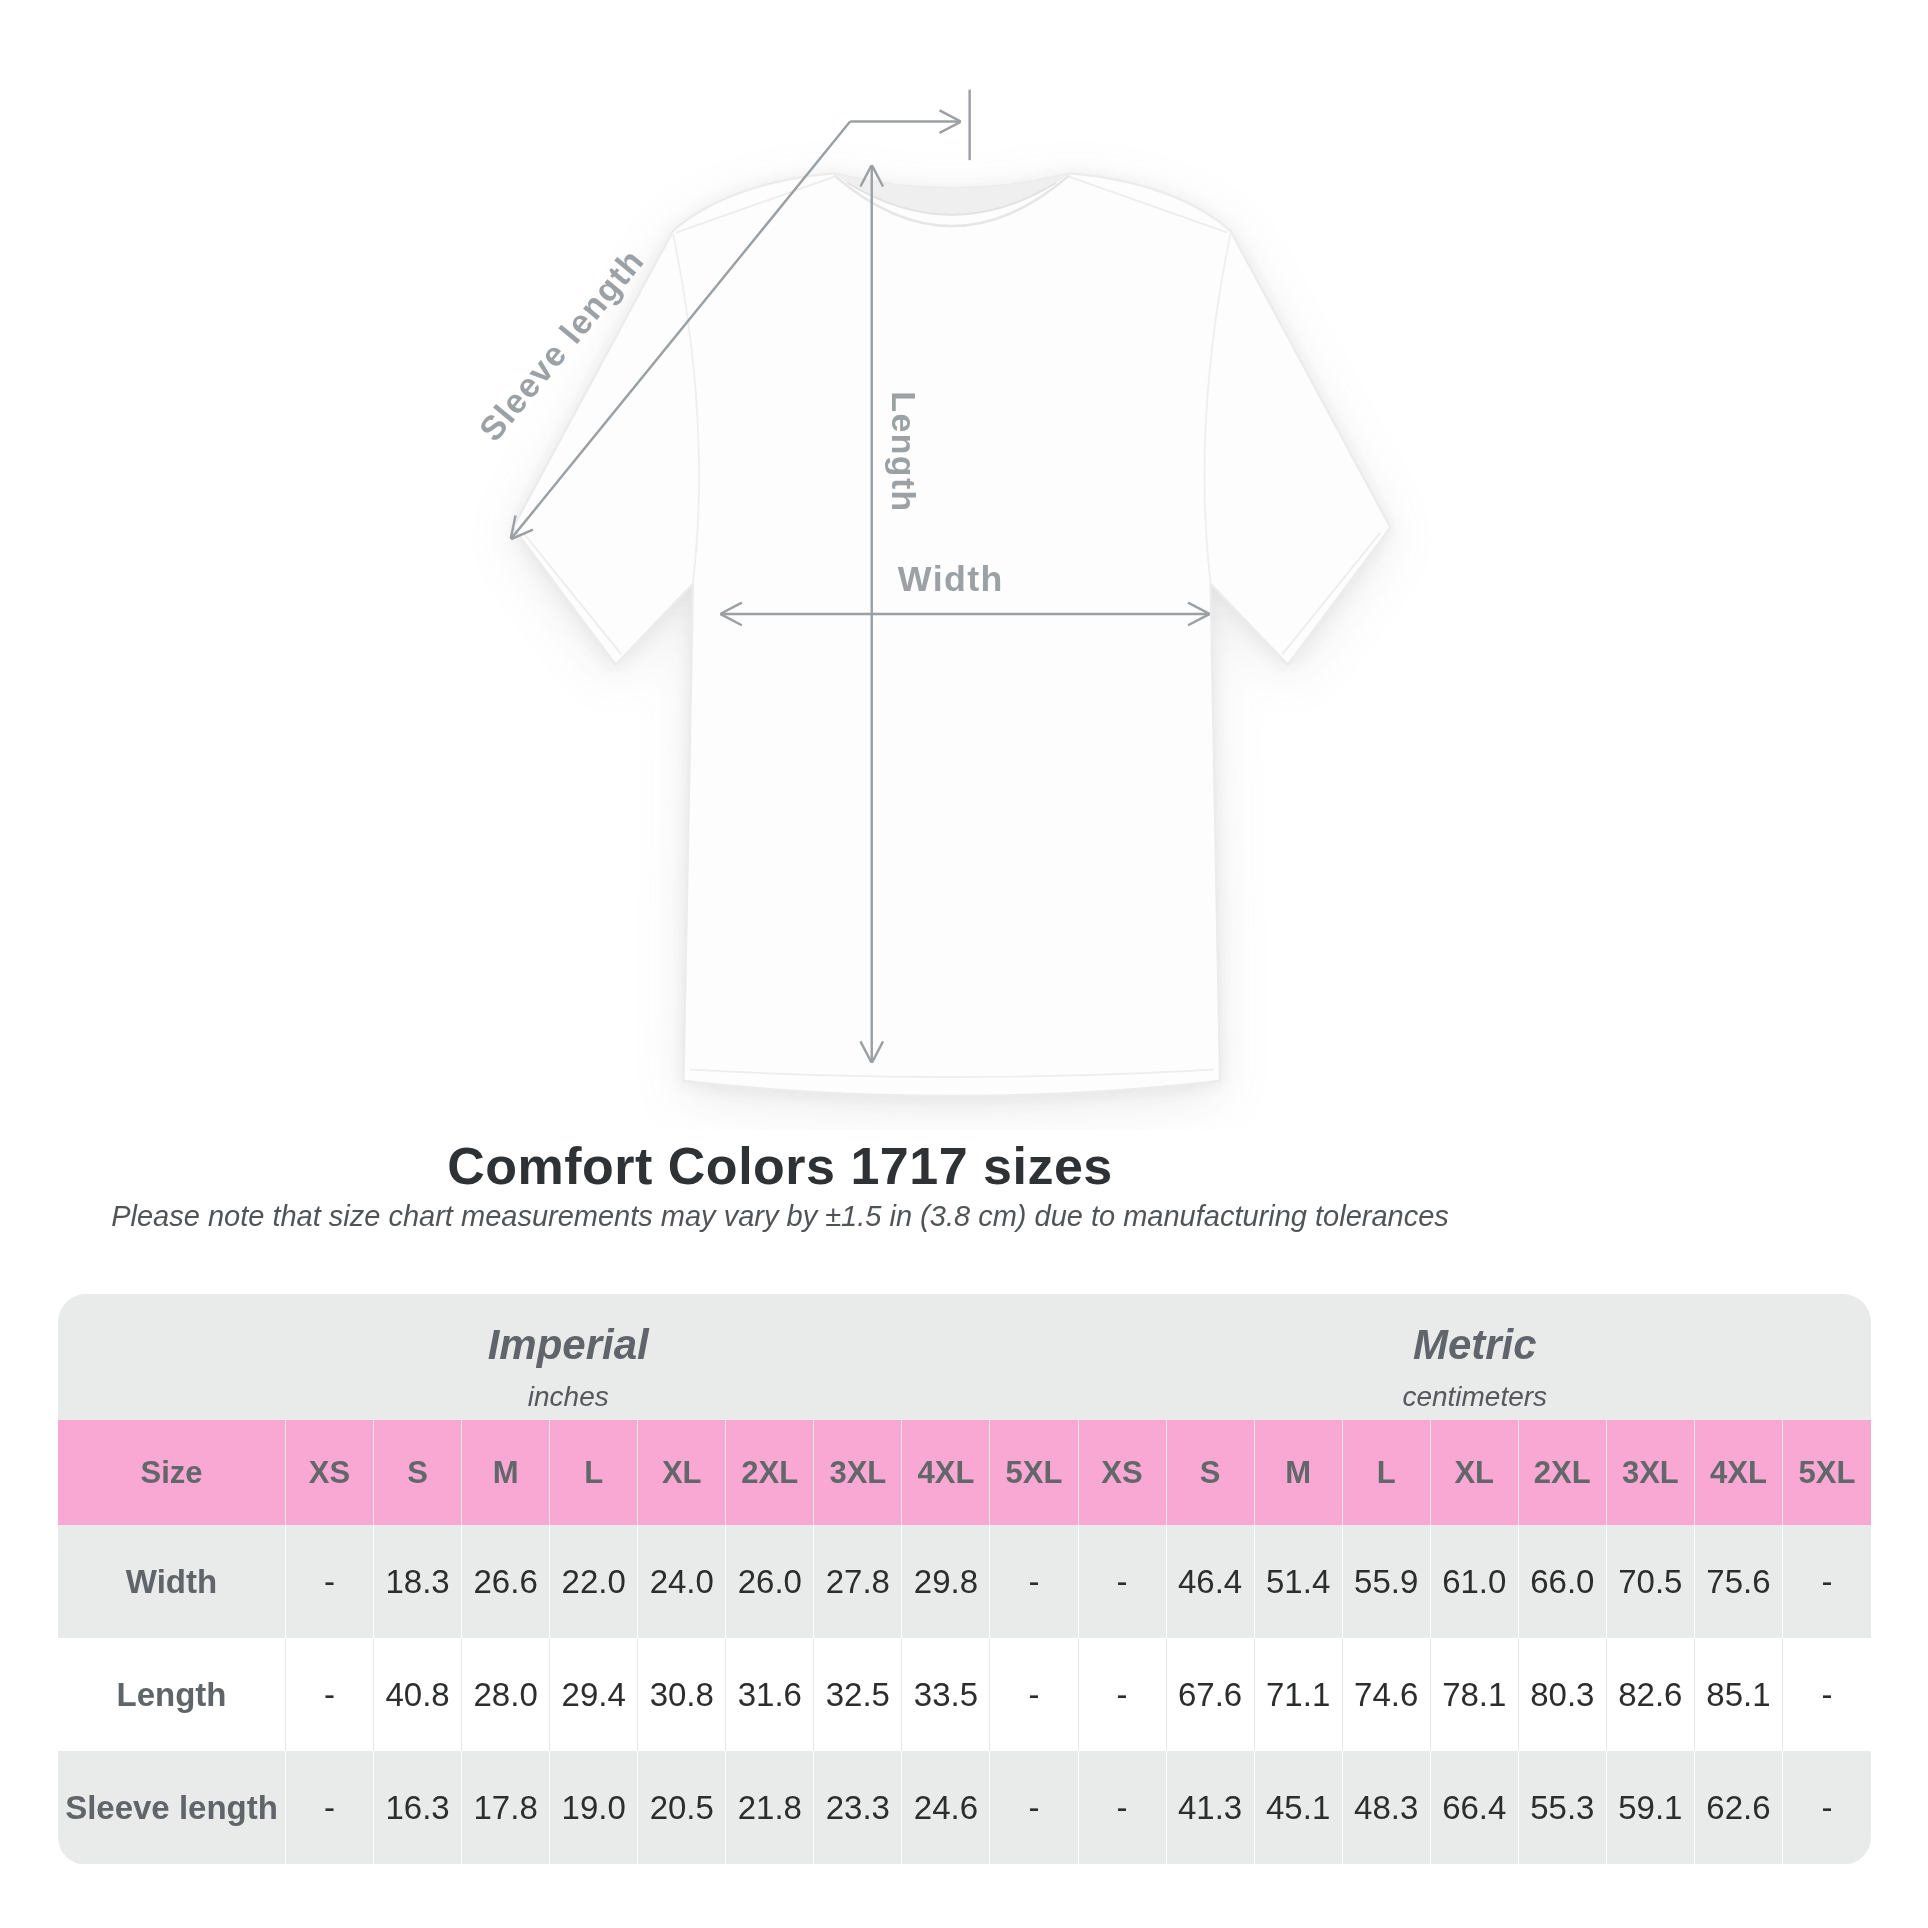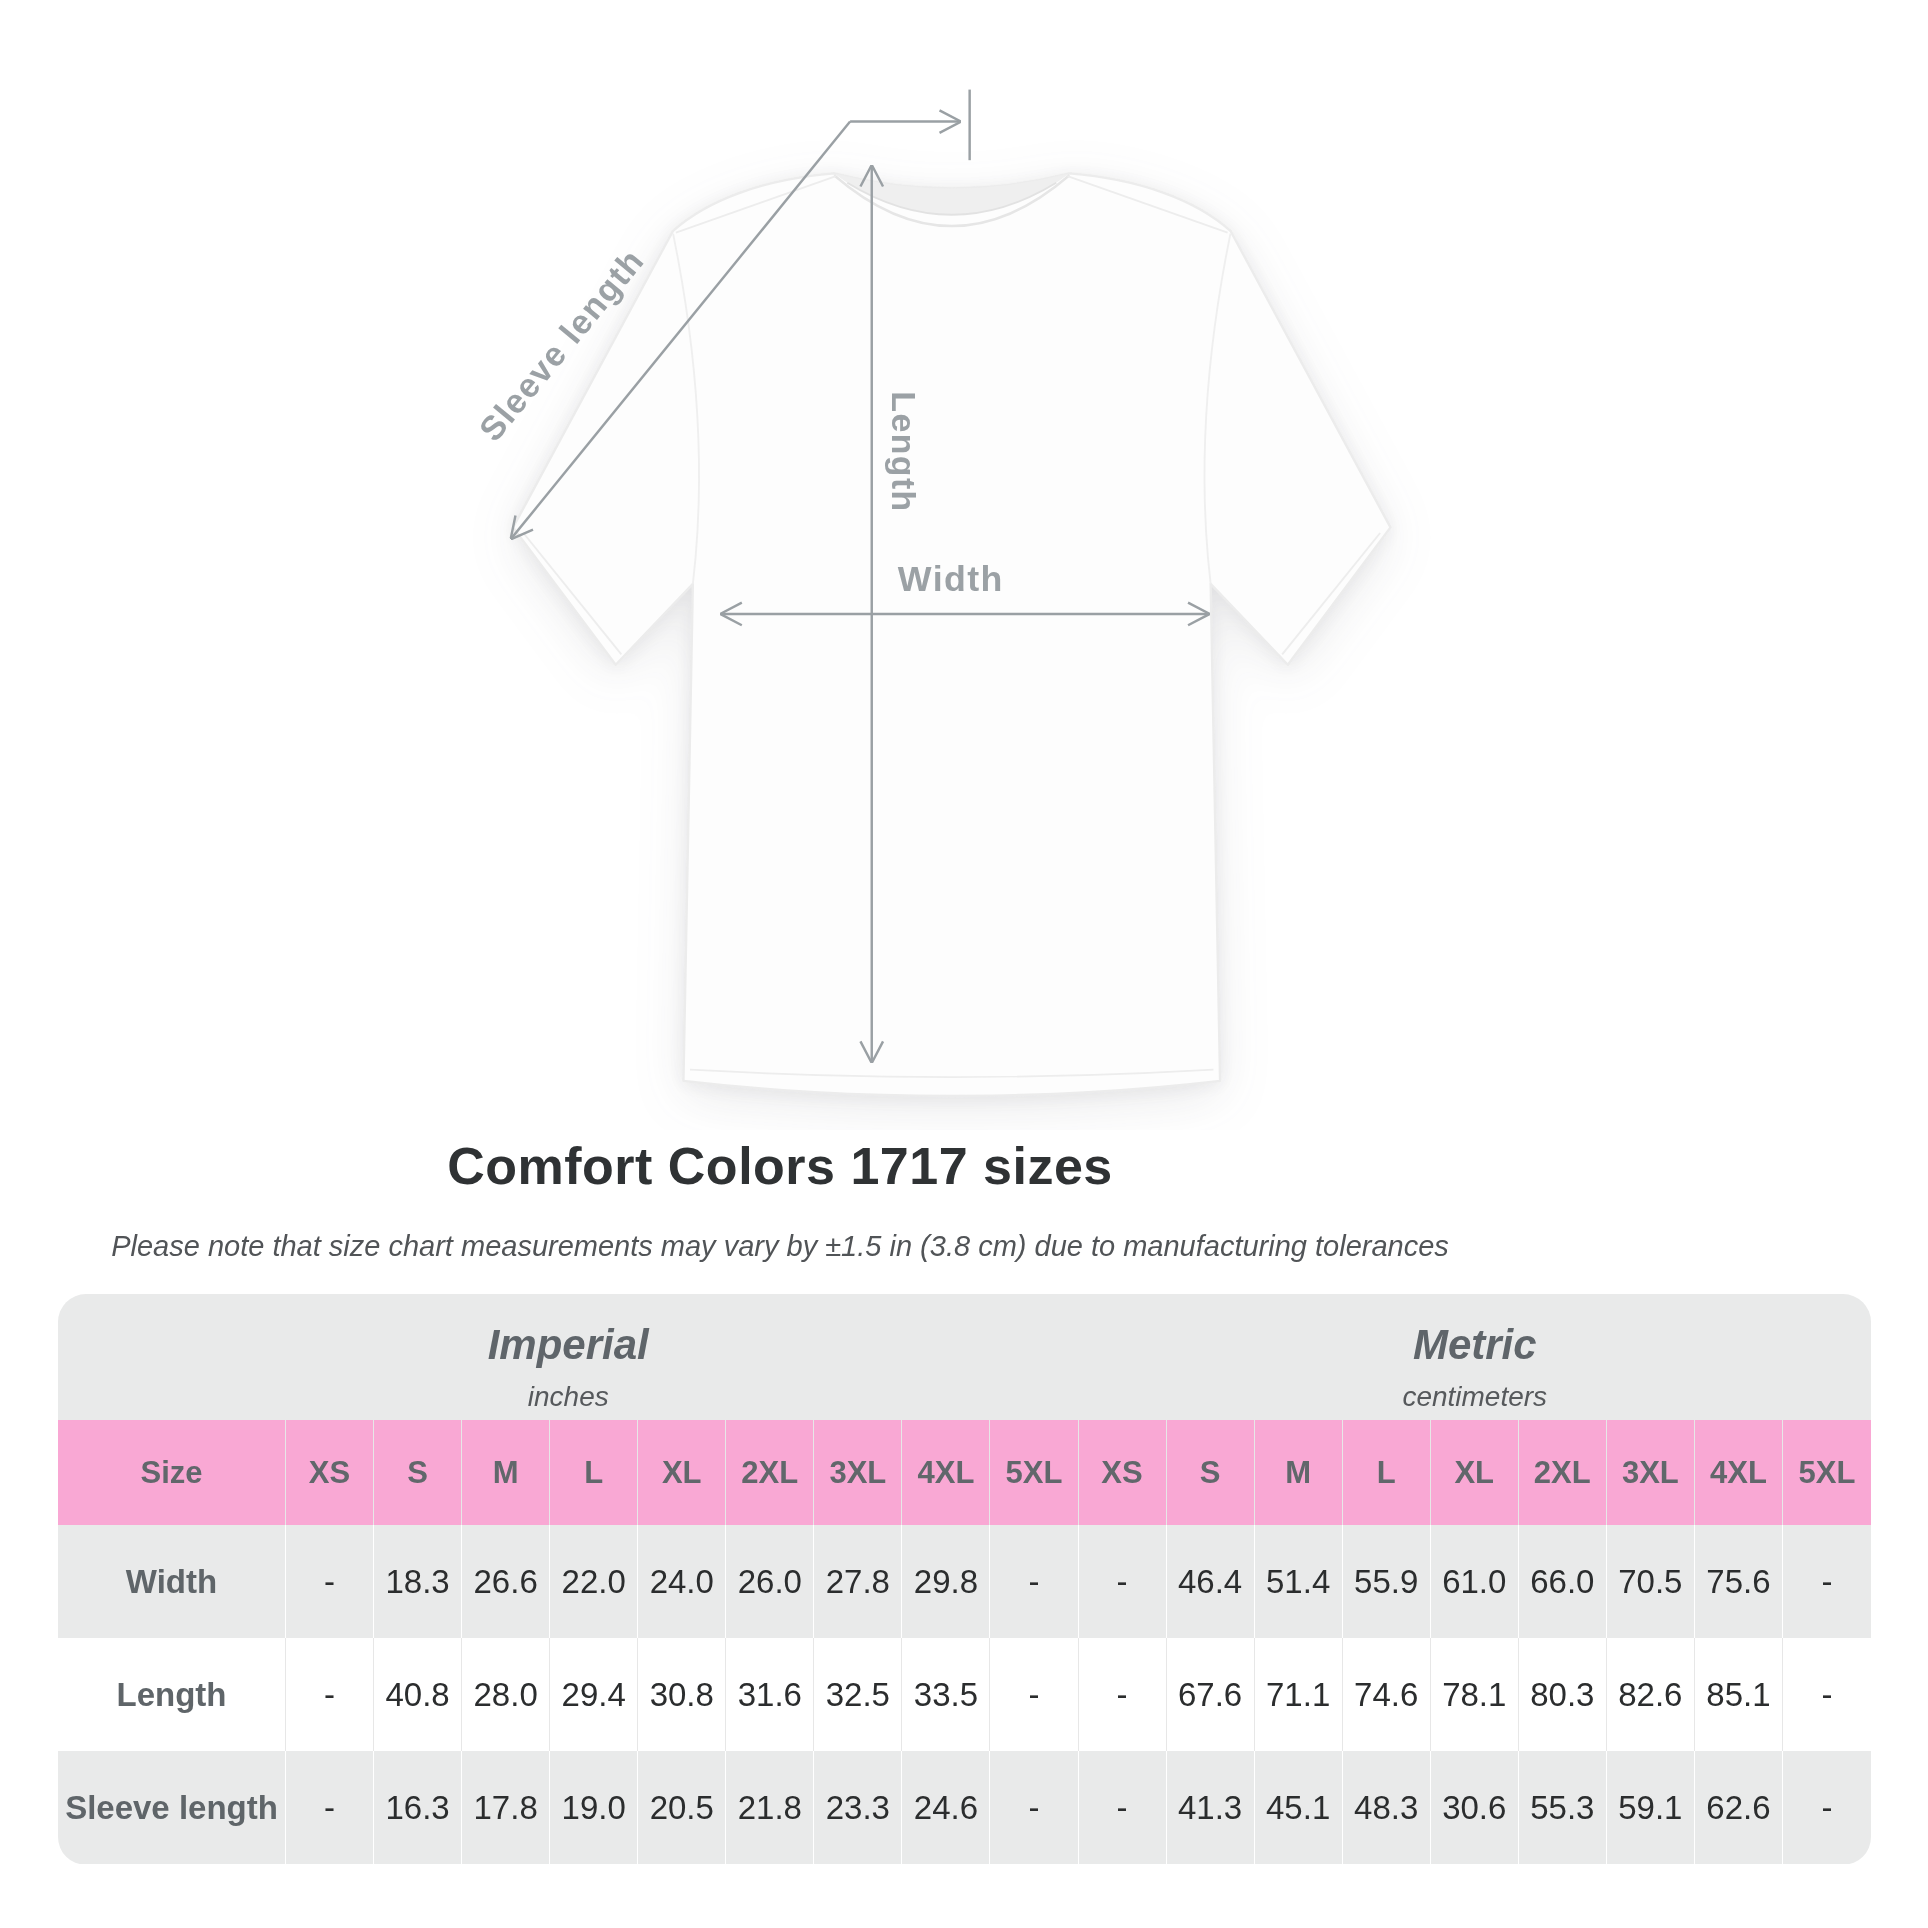--- a/index.html
+++ b/index.html
@@ -8,21 +8,21 @@
     font-family:"Liberation Sans","DejaVu Sans",sans-serif; overflow:hidden;
   }
 
   
   .diagram { position:absolute; left:0; top:0; width:1928px; height:1130px; }
   .dim-label { font-weight:bold; font-size:36px; fill:#9ba1a5; letter-spacing:1.5px; }
 
   
   .heading { position:absolute; left:0; top:1136px; width:1560px; text-align:center; }
   .title { font-size:52px; font-weight:bold; color:#2f3234; letter-spacing:0.5px; }
-  .subtitle { margin-top:34px; font-size:29px; font-style:italic; color:#515457; }
+  .subtitle { margin-top:4px; font-size:29px; font-style:italic; color:#515457; }
 
   
   .size-table {
     position:absolute; left:58px; top:1294px; width:1813px; height:571px;
     border-radius:28px; overflow:hidden; background:#ffffff;
     display:grid;
     grid-template-columns:228px repeat(18, 1fr);
     grid-template-rows:126px 105px 113px 113px 113px;
   }
   .cell { display:flex; align-items:center; justify-content:center; }
@@ -181,21 +181,21 @@
     <div class="cell band sep val">19.0</div>
     <div class="cell band sep val">20.5</div>
     <div class="cell band sep val">21.8</div>
     <div class="cell band sep val">23.3</div>
     <div class="cell band sep val">24.6</div>
     <div class="cell band sep val">-</div>
     <div class="cell band sep val">-</div>
     <div class="cell band sep val">41.3</div>
     <div class="cell band sep val">45.1</div>
     <div class="cell band sep val">48.3</div>
-    <div class="cell band sep val">30.6</div>
+    <div class="cell band sep val">66.4</div>
     <div class="cell band sep val">55.3</div>
     <div class="cell band sep val">59.1</div>
     <div class="cell band sep val">62.6</div>
     <div class="cell band val">-</div>
 
   </div>
 </div>
 
 
 </body></html>

